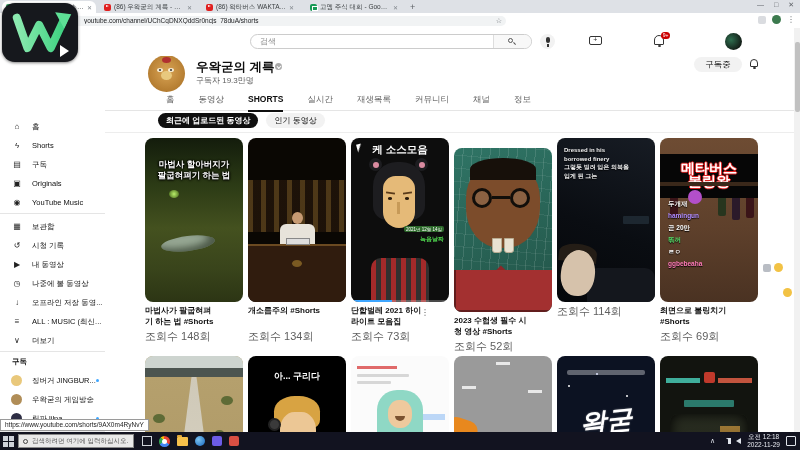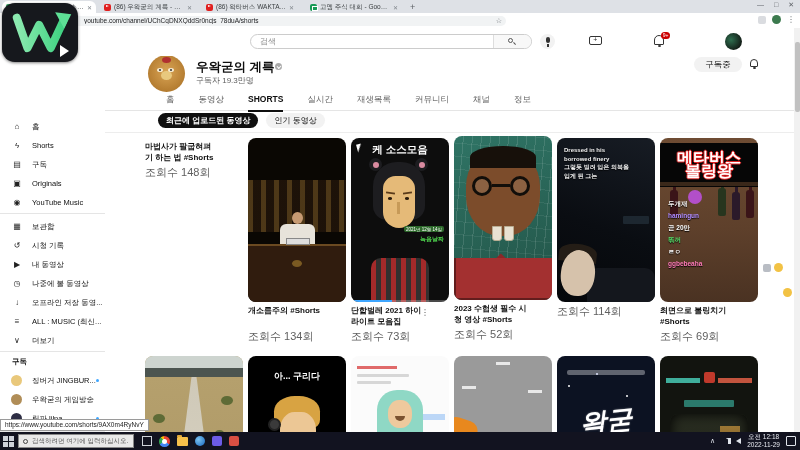--- a/index.html
+++ b/index.html
@@ -146,21 +146,21 @@
   
   .t5 { background:linear-gradient(200deg,#171c24 0%,#0a0d12 55%,#05070a 100%); }
   .t5 .txt { position:absolute; left:7px; top:8px; color:#f0f0f0; font-size:6px; font-weight:bold; line-height:8.5px; text-shadow:0 1px 1px #000; }
   .t5 .face { position:absolute; left:4px; bottom:6px; width:34px; height:46px; border-radius:50% 50% 45% 45%; background:#d6c2ab; transform:rotate(6deg); }
   .t5 .hair5 { position:absolute; left:2px; bottom:40px; width:38px; height:18px; border-radius:50% 50% 0 0; background:#241d16; transform:rotate(6deg); }
   .t5 .body { position:absolute; left:30px; bottom:0; width:68px; height:34px; background:#14171d; border-radius:10px 10px 0 0; }
   .t5 .scr { position:absolute; right:6px; top:78px; width:26px; height:8px; background:#1d2730; border-radius:1px; }
 
   
   .t6 { background:linear-gradient(180deg,#6e4c33 0%,#5e402b 55%,#4a3222 100%); }
-  .t6 .hdr { position:absolute; top:5px; left:0; width:98px; height:44px; background:#060606; color:#fff; font-size:16px; font-weight:bold; text-align:center; line-height:13px; padding-top:8px; text-shadow:-1px 0 #d22,0 1px #d22,1px 0 #d22,0 -1px #d22; }
+  .t6 .hdr { position:absolute; top:16px; left:0; width:98px; height:44px; background:#060606; color:#fff; font-size:14px; font-weight:bold; text-align:center; line-height:13px; padding-top:8px; text-shadow:-1px 0 #d22,0 1px #d22,1px 0 #d22,0 -1px #d22; }
   .t6 .shelf { position:absolute; left:0; top:44px; width:98px; height:4px; background:#3a281a; }
   .bottle { position:absolute; width:8px; height:28px; border-radius:3px 3px 2px 2px; }
   .bottle::before { content:""; position:absolute; left:2.5px; top:-7px; width:3px; height:8px; background:inherit; border-radius:1px; }
   .t6 .chat { position:absolute; left:8px; top:60px; font-size:6.5px; font-weight:bold; line-height:12px; text-shadow:0 1px 1px #000; }
   .t6 .pavatar { position:absolute; left:28px; top:52px; width:14px; height:14px; border-radius:50%; background:#b24fc9; }
 
   
   .r1 { background:#b5a06d; }
   .r1 .sky { position:absolute; top:0; left:0; width:98px; height:16px; background:#cdd4cf; }
   .r1 .gate { position:absolute; top:12px; left:0; width:98px; height:9px; background:#4c5550; }
@@ -396,20 +396,25 @@
   </div>
   <div class="tabs-line"></div>
 
   <div class="chips">
     <span class="chip on">최근에 업로드된 동영상</span>
     <span class="chip off">인기 동영상</span>
   </div>
   <div class="chips-line"></div>
 
   <div class="card" style="left:145px; top:138px;">
+    <div class="thumb t1">
+      <div class="txt"><span>마법사 할아버지가</span><br><span>팔굽혀펴기 하는 법</span></div>
+      <div class="glow"></div>
+      <div class="creature"></div>
+    </div>
     <div class="vtitle">마법사가 팔굽혀펴기 하는 법 #Shorts</div>
     <div class="vviews">조회수 148회</div>
   </div>
 
   <div class="card" style="left:248px; top:138px;">
     <div class="thumb t2">
       <div class="band"></div>
         <div class="head"></div>
         <div class="shirt"></div>
         <div class="desk"></div>
@@ -437,21 +442,21 @@
       <div class="datechip">2021년 12월 14일</div>
       <div class="reclabel">녹음날짜</div>
       <div class="ptrack"></div>
         <div class="progress"></div>
     </div>
     <div class="vtitle">단합벌레 2021 하이라이트 모음집 #Shorts</div>
     <div class="vviews">조회수 73회</div>
     <div class="vmenu">⋮</div>
   </div>
 
-  <div class="card" style="left:454px; top:136px;">
+  <div class="card" style="left:454px; top:148px;">
     <div class="thumb t4">
       <div class="scribble"></div>
         <div class="head"></div>
         <div class="hair"></div>
       <div class="g1"></div>
         <div class="g2"></div>
         <div class="bridge"></div>
       <div class="teeth">
           <i></i>
           <i></i>

